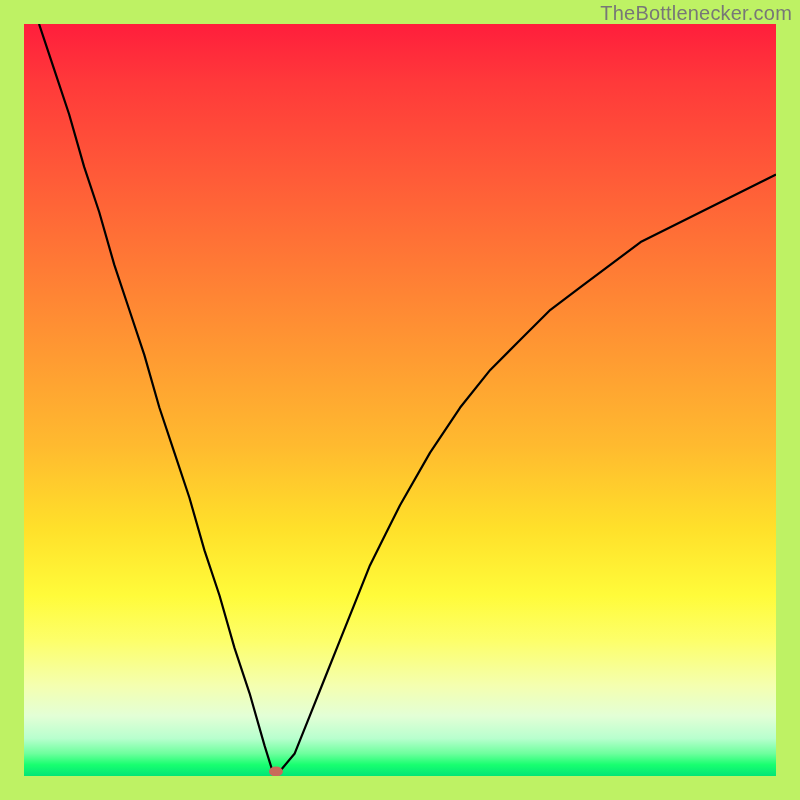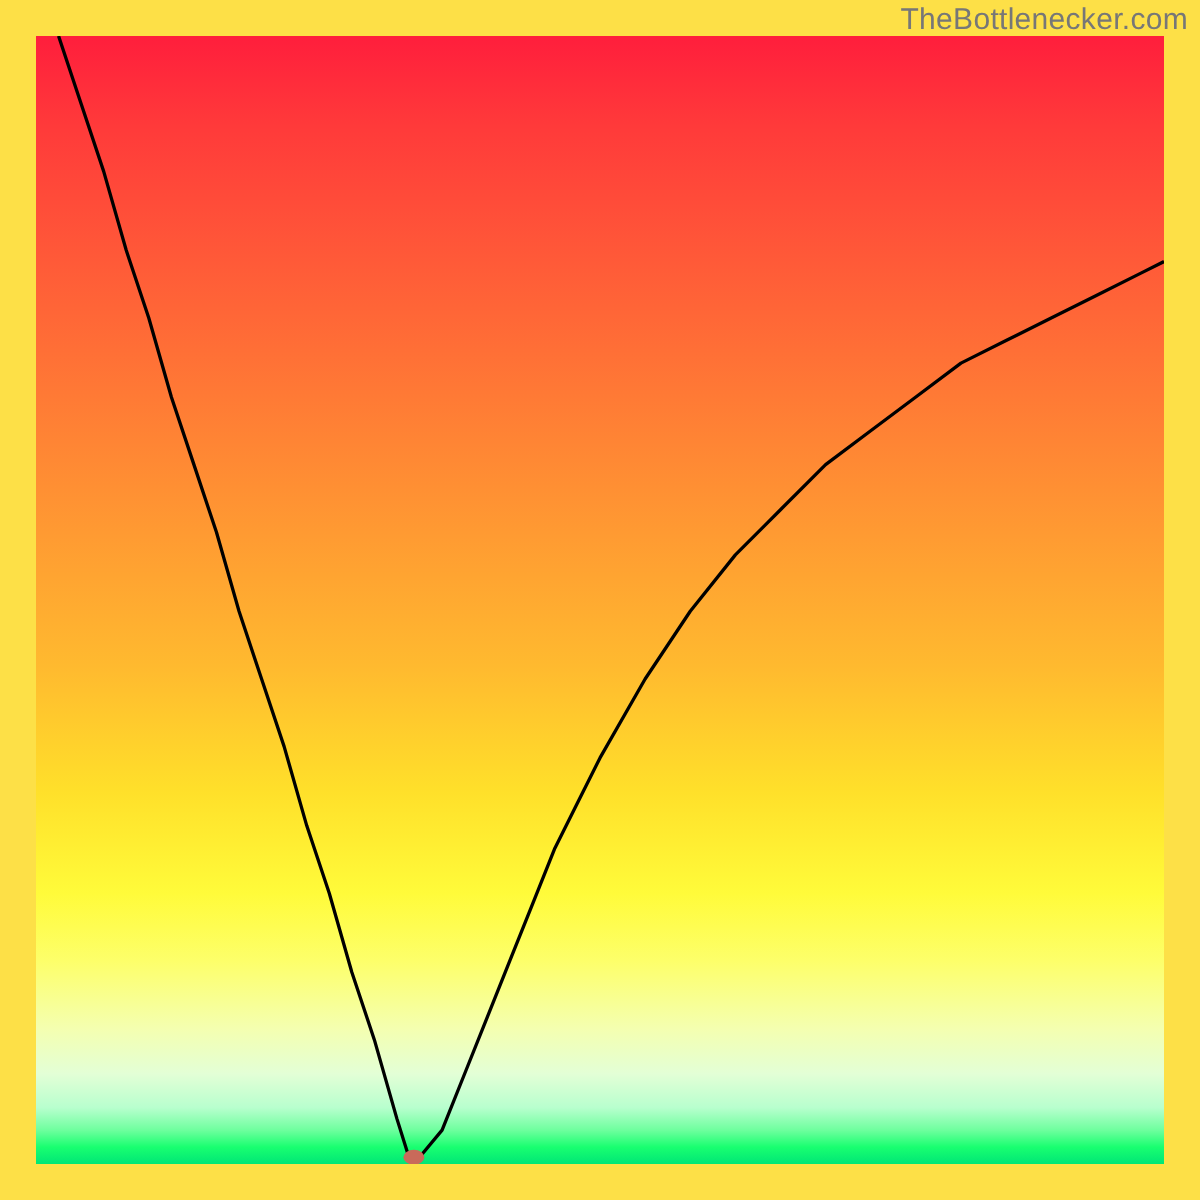--- a/index.html
+++ b/index.html
@@ -7,21 +7,21 @@
     padding: 0;
     width: 800px;
     height: 800px;
     background: #000;
     font-family: Arial, Helvetica, sans-serif;
     overflow: hidden;
   }
   .frame {
     position: absolute;
     inset: 0;
-    background: #fde047;
+    background: #bef264;
   }
   .plot-area {
     position: absolute;
     left: 24px;
     top: 24px;
     width: 752px;
     height: 752px;
     overflow: hidden;
   }
   .gradient-bg {

